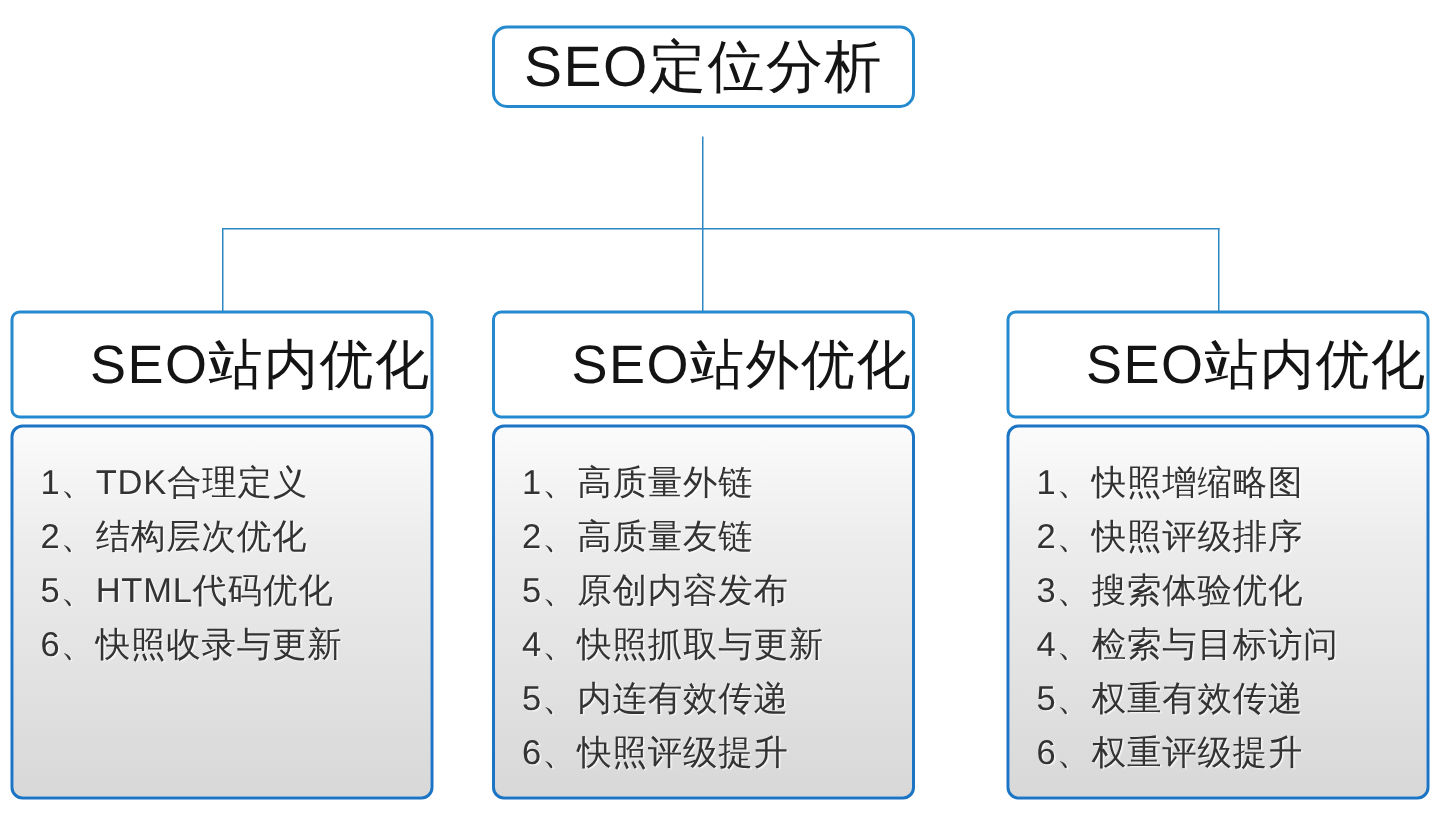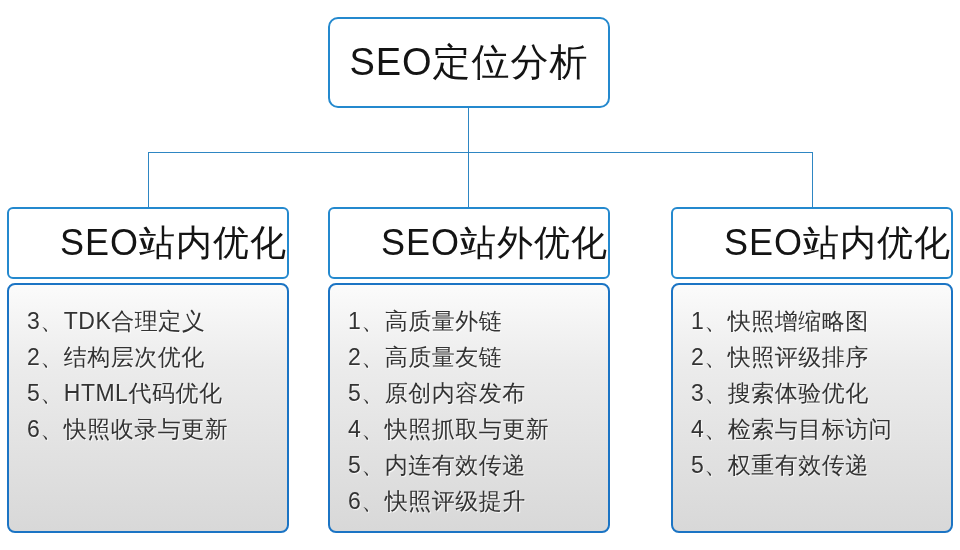--- a/index.html
+++ b/index.html
@@ -24,21 +24,21 @@
   .stem        { left: 468px; top: 91px;  height: 61px; }
   .crossbar    { left: 148px; top: 152px; width: 665px; }
   .drop-left   { left: 148px; top: 152px; height: 56px; }
   .drop-middle { left: 468px; top: 152px; height: 56px; }
   .drop-right  { left: 812px; top: 152px; height: 56px; }
 
   
   .root-node {
     position: absolute;
     left: 328px; top: 17px;
-    width: 282px; height: 91px;
+    width: 282px; height: 55px;
     background: #ffffff;
     border: 2px solid #2489ce;
     border-radius: 10px;
     display: flex;
     align-items: center;
     justify-content: center;
     font-size: 38px;
     letter-spacing: 1px;
     color: #141414;
   }
@@ -98,21 +98,21 @@
 
   <div class="root-node">
     <span>SEO定位分析</span>
   </div>
 
   <div class="column col-1">
     <div class="col-header">
       <span>SEO站内优化</span>
     </div>
     <div class="col-body">
-      <div class="list-item">3、TDK合理定义</div>
+      <div class="list-item">1、TDK合理定义</div>
       <div class="list-item">2、结构层次优化</div>
       <div class="list-item">5、HTML代码优化</div>
       <div class="list-item">6、快照收录与更新</div>
     </div>
   </div>
 
   <div class="column col-2">
     <div class="col-header">
       <span>SEO站外优化</span>
     </div>
@@ -129,16 +129,17 @@
   <div class="column col-3">
     <div class="col-header">
       <span>SEO站内优化</span>
     </div>
     <div class="col-body">
       <div class="list-item">1、快照增缩略图</div>
       <div class="list-item">2、快照评级排序</div>
       <div class="list-item">3、搜索体验优化</div>
       <div class="list-item">4、检索与目标访问</div>
       <div class="list-item">5、权重有效传递</div>
+      <div class="list-item">6、权重评级提升</div>
     </div>
   </div>
 
 </div>
 
 </body></html>

